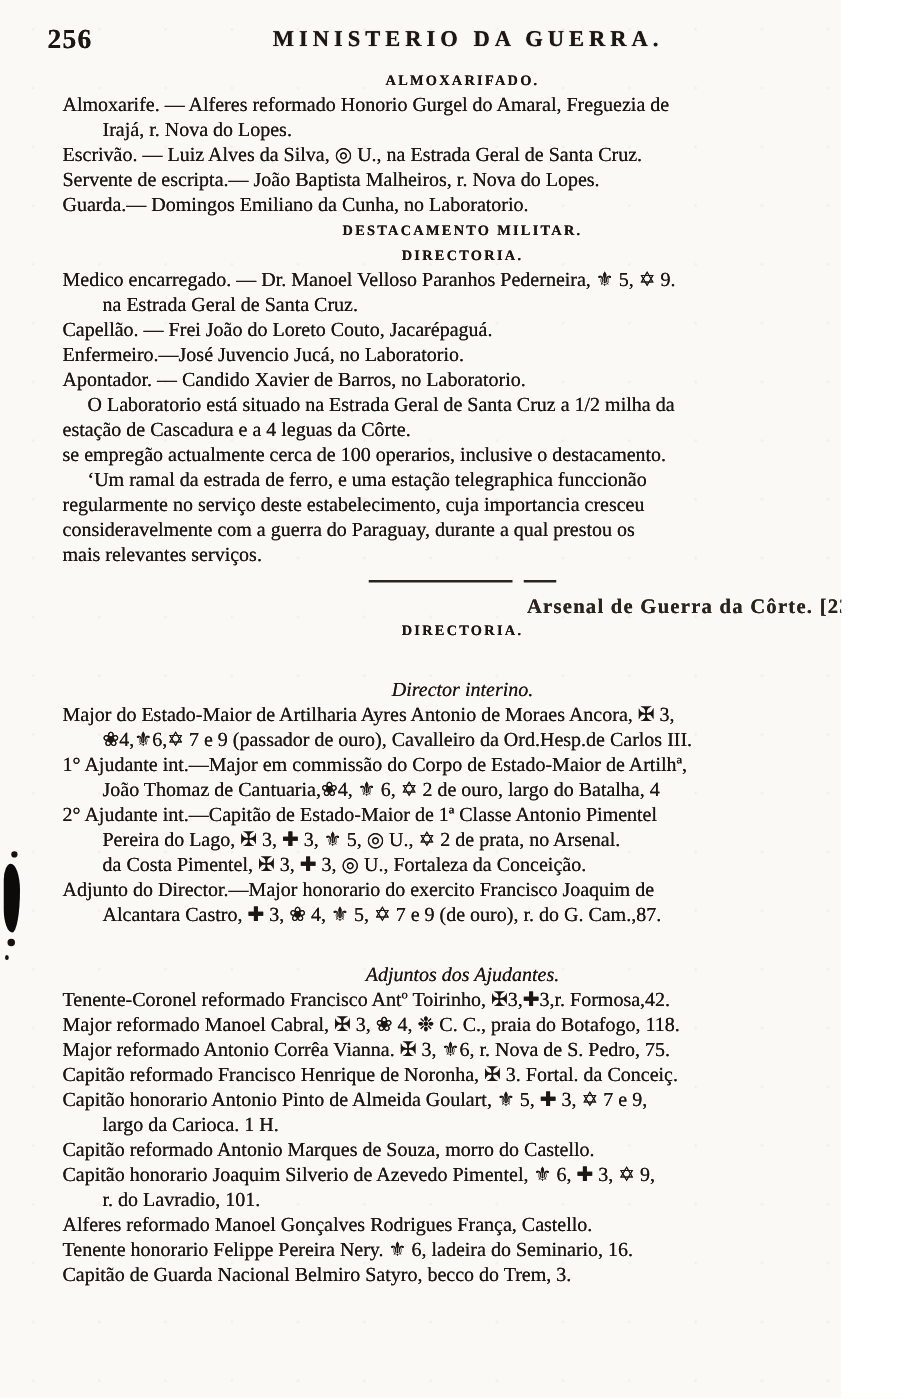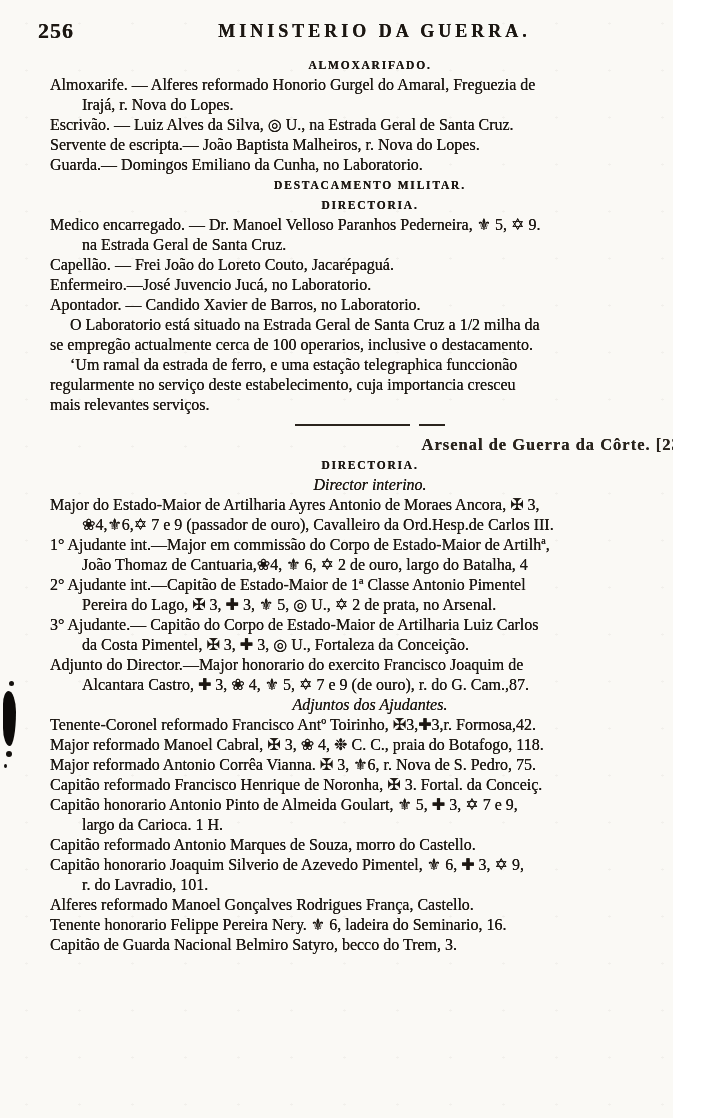--- a/index.html
+++ b/index.html
@@ -33,21 +33,21 @@
     white-space:nowrap;
     text-shadow:0 0 0.45px currentColor;
   }
   .ln span.i{}
   .ln.h{
     text-align:center;font-size:11.5px;font-weight:bold;
     letter-spacing:1.8px;
   }
   .ln.t{padding-left:32px;}
   .ln.p{padding-left:20px;}
-  .ln.ci{text-align:center;font-style:italic;font-size:16px;}
+  .ln.ci{text-align:center;font-style:italic;font-size:16px;margin-top:28px;}
   .ln.ct{
     text-align:right;font-weight:bold;font-size:16.5px;
     letter-spacing:1px;color:#2a241d;
   }
   .ln.rule{
     display:flex;justify-content:center;align-items:center;gap:9px;
   }
   .rule-line{display:block;width:115px;border-top:2px solid #2a241d;}
   .rule-dash{display:block;width:26px;border-top:2px solid #2a241d;}
   .smudge{
@@ -74,38 +74,39 @@
       <div class="ln e"><span class="i">Servente de escripta.</span><span>— João Baptista Malheiros, r. Nova do Lopes.</span></div>
       <div class="ln e"><span class="i">Guarda.</span><span>— Domingos Emiliano da Cunha, no Laboratorio.</span></div>
       <div class="ln h"><span>DESTACAMENTO MILITAR.</span></div>
       <div class="ln h"><span>DIRECTORIA.</span></div>
       <div class="ln e"><span class="i">Medico encarregado.</span><span> — Dr. Manoel Velloso Paranhos Pederneira, ⚜ 5, ✡ 9.</span></div>
       <div class="ln t"><span>na Estrada Geral de Santa Cruz.</span></div>
       <div class="ln e"><span class="i">Capellão.</span><span> — Frei João do Loreto Couto, Jacarépaguá.</span></div>
       <div class="ln e"><span class="i">Enfermeiro.</span><span>—José Juvencio Jucá, no Laboratorio.</span></div>
       <div class="ln e"><span class="i">Apontador.</span><span> — Candido Xavier de Barros, no Laboratorio.</span></div>
       <div class="ln p"><span>O Laboratorio está situado na Estrada Geral de Santa Cruz a 1/2 milha da</span></div>
+      <div class="ln f"><span>estação de Cascadura e a 4 leguas da Côrte.</span></div>
       <div class="ln f"><span>se empregão actualmente cerca de 100 operarios, inclusive o destacamento.</span></div>
       <div class="ln p"><span>‘Um ramal da estrada de ferro, e uma estação telegraphica funccionão</span></div>
       <div class="ln f"><span>regularmente no serviço deste estabelecimento, cuja importancia cresceu</span></div>
+      <div class="ln f"><span>consideravelmente com a guerra do Paraguay, durante a qual prestou os</span></div>
       <div class="ln f"><span>mais relevantes serviços.</span></div>
       <div class="ln rule">
         <span class="rule-line"></span>
         <span class="rule-dash"></span>
       </div>
       <div class="ln ct"><span>Arsenal de Guerra da Côrte. [230</span></div>
       <div class="ln h"><span>DIRECTORIA.</span></div>
       <div class="ln ci"><span>Director interino.</span></div>
       <div class="ln e"><span>Major do Estado-Maior de Artilharia Ayres Antonio de Moraes Ancora, ✠ 3,</span></div>
       <div class="ln t"><span>❀4,⚜6,✡ 7 e 9 (passador de ouro), Cavalleiro da Ord.Hesp.de Carlos III.</span></div>
       <div class="ln e"><span>1° </span><span class="i">Ajudante int.</span><span>—Major em commissão do Corpo de Estado-Maior de Artilhª,</span></div>
       <div class="ln t"><span>João Thomaz de Cantuaria,❀4, ⚜ 6, ✡ 2 de ouro, largo do Batalha, 4</span></div>
       <div class="ln e"><span>2° </span><span class="i">Ajudante int.</span><span>—Capitão de Estado-Maior de 1ª Classe Antonio Pimentel</span></div>
       <div class="ln t"><span>Pereira do Lago, ✠ 3, ✚ 3, ⚜ 5, ◎ U., ✡ 2 de prata, no Arsenal.</span></div>
-      <div class="ln e"><span>3° </span><span class="i">Ajudante.</span><span>— Capitão do Corpo de Estado-Maior de Artilharia Luiz Carlos</span></div>
       <div class="ln t"><span>da Costa Pimentel, ✠ 3, ✚ 3, ◎ U., Fortaleza da Conceição.</span></div>
       <div class="ln e"><span class="i">Adjunto do Director.</span><span>—Major honorario do exercito Francisco Joaquim de</span></div>
       <div class="ln t"><span>Alcantara Castro, ✚ 3, ❀ 4, ⚜ 5, ✡ 7 e 9 (de ouro), r. do G. Cam.,87.</span></div>
       <div class="ln ci"><span>Adjuntos dos Ajudantes.</span></div>
       <div class="ln e"><span>Tenente-Coronel reformado Francisco Antº Toirinho, ✠3,✚3,r. Formosa,42.</span></div>
       <div class="ln e"><span>Major reformado Manoel Cabral, ✠ 3, ❀ 4, ❉ C. C., praia do Botafogo, 118.</span></div>
       <div class="ln e"><span>Major reformado Antonio Corrêa Vianna. ✠ 3, ⚜6, r. Nova de S. Pedro, 75.</span></div>
       <div class="ln e"><span>Capitão reformado Francisco Henrique de Noronha, ✠ 3. Fortal. da Conceiç.</span></div>
       <div class="ln e"><span>Capitão honorario Antonio Pinto de Almeida Goulart, ⚜ 5, ✚ 3, ✡ 7 e 9,</span></div>
       <div class="ln t"><span>largo da Carioca. 1 H.</span></div>

